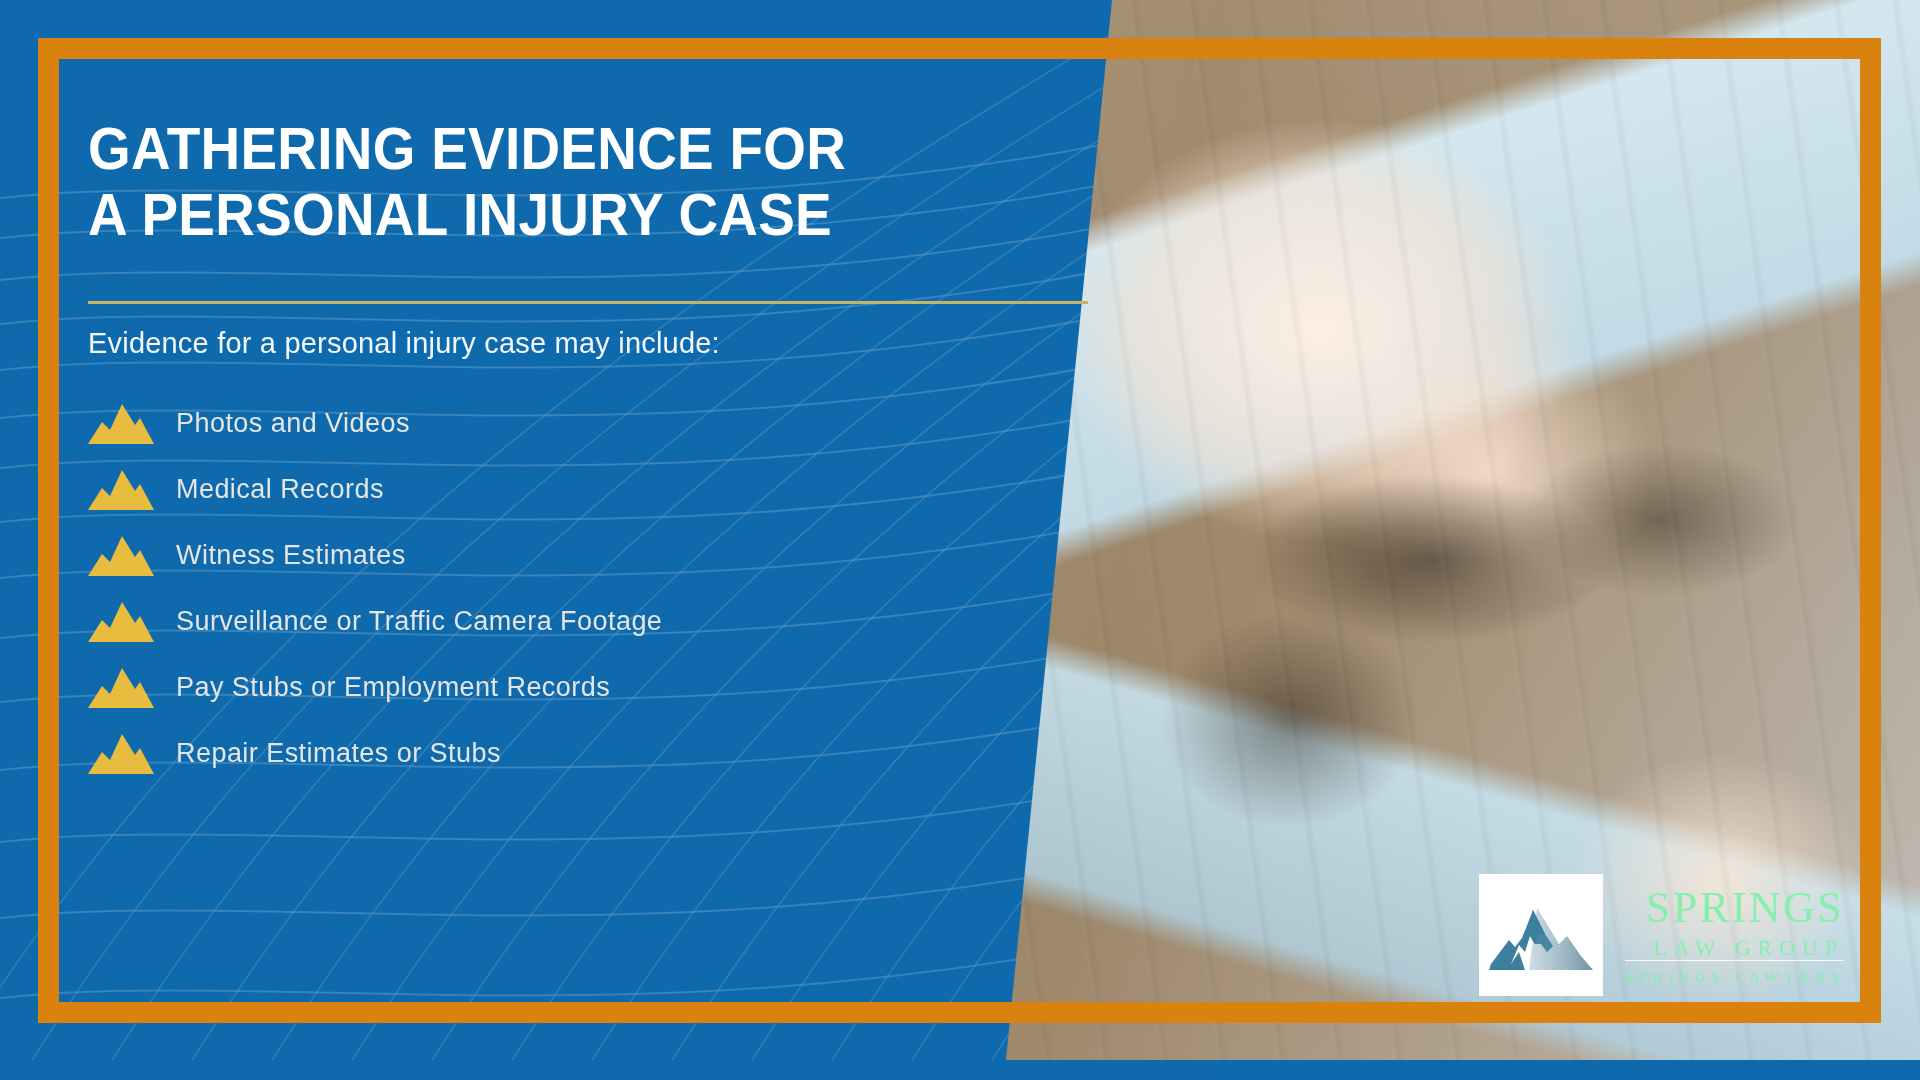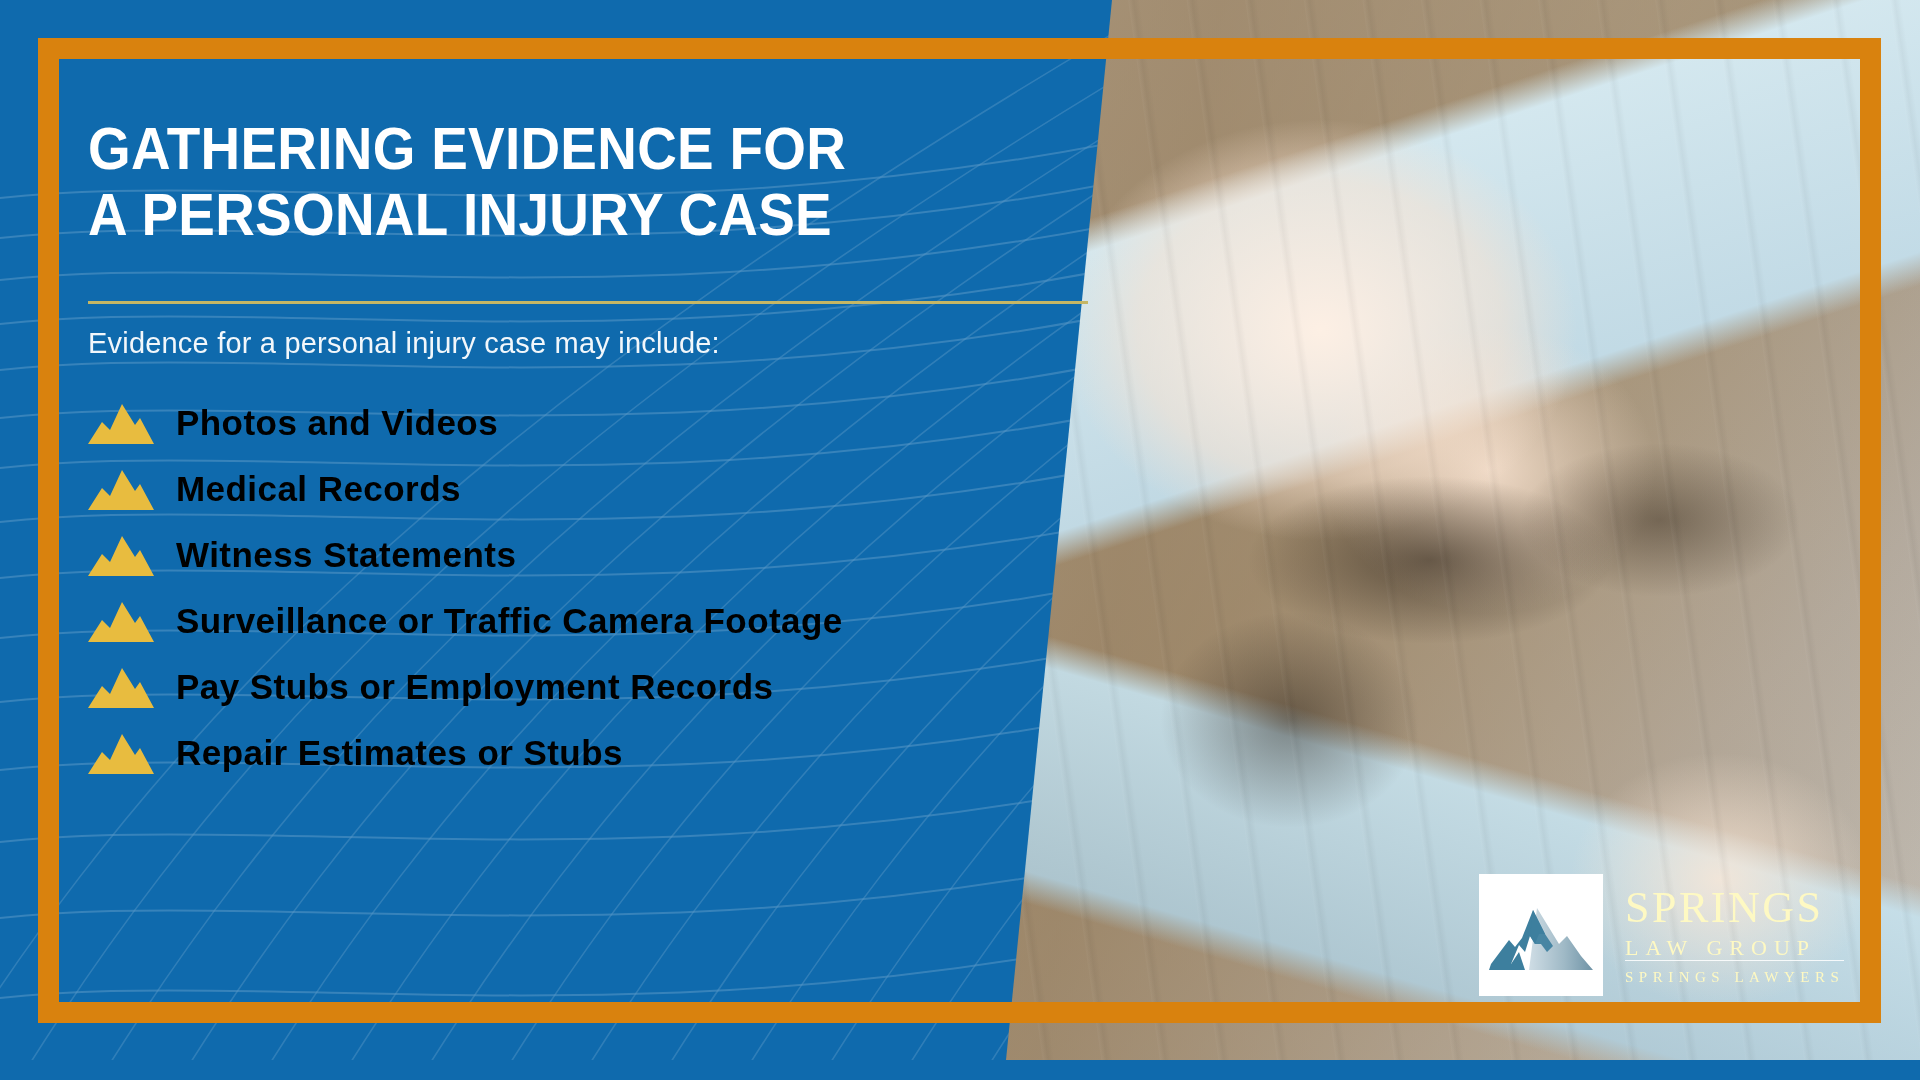--- a/index.html
+++ b/index.html
@@ -101,44 +101,44 @@
 
   .bullets { margin-top:30px; }
   .bullet {
     display:flex;
     align-items:center;
     gap:22px;
     height:66px;
   }
   .mtn-icon { flex:0 0 auto; display:block; }
   .bullet-label {
-    color:#000000;
-    font-size:35px;
-    font-weight:bold;
+    color:#e5e5e5;
+    font-size:27px;
+    font-weight:normal;
     letter-spacing:.45px;
     white-space:nowrap;
   }
 
   
   .logo {
     position:absolute;
     left:1479px; top:874px;
     display:flex;
     align-items:center;
   }
   .logo-mark {
     width:124px; height:122px;
     background:#ffffff;
     display:flex; align-items:center; justify-content:center;
   }
   .logo-text {
     margin-left:22px;
-    color:#fef9c3;
+    color:#86efac;
     font-family:"Liberation Serif", serif;
-    text-align:left;
+    text-align:right;
   }
   .logo-springs {
     font-size:44px;
     letter-spacing:2.5px;
     line-height:1;
   }
   .logo-lawgroup {
     font-size:22px;
     letter-spacing:7px;
     line-height:1;
@@ -226,21 +226,21 @@
           <path d="M0 42 L14 20 L22 28 L34 2 L47 23 L52 16 L66 42 Z" fill="#e8bc3f"></path>
         </svg>
         <span class="bullet-label">Medical Records</span>
       </li>
 
 
       <li class="bullet">
         <svg class="mtn-icon" width="66" height="42" viewBox="0 0 66 42">
           <path d="M0 42 L14 20 L22 28 L34 2 L47 23 L52 16 L66 42 Z" fill="#e8bc3f"></path>
         </svg>
-        <span class="bullet-label">Witness Statements</span>
+        <span class="bullet-label">Witness Estimates</span>
       </li>
 
       <li class="bullet">
         <svg class="mtn-icon" width="66" height="42" viewBox="0 0 66 42">
           <path d="M0 42 L14 20 L22 28 L34 2 L47 23 L52 16 L66 42 Z" fill="#e8bc3f"></path>
         </svg>
         <span class="bullet-label">Surveillance or Traffic Camera Footage</span>
       </li>
 
       <li class="bullet">

